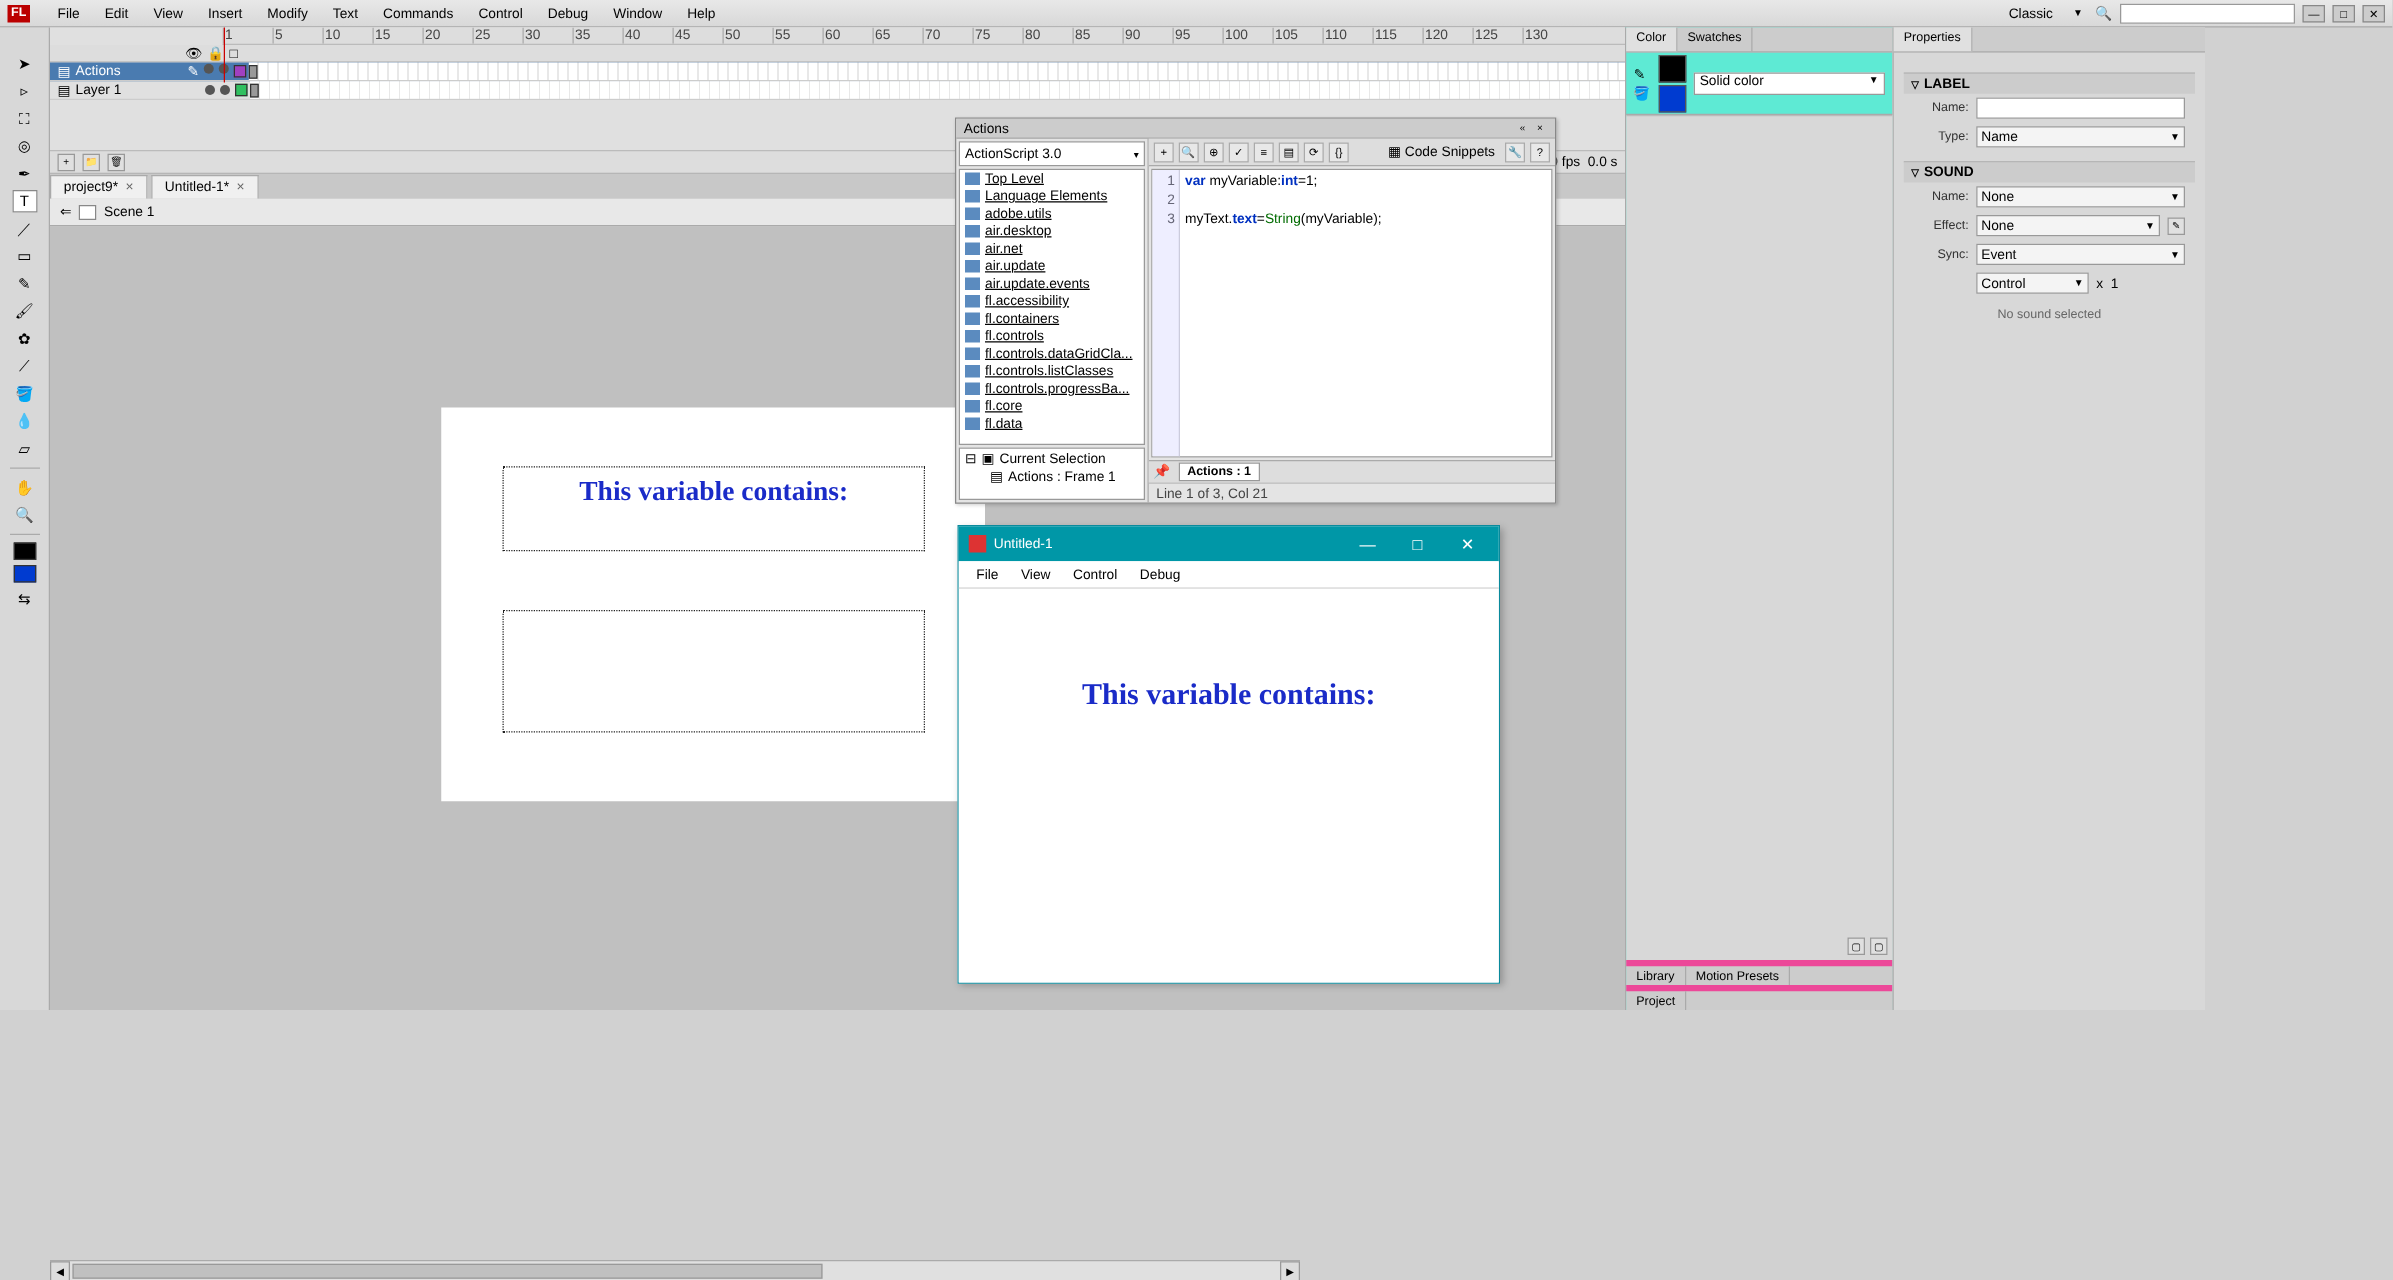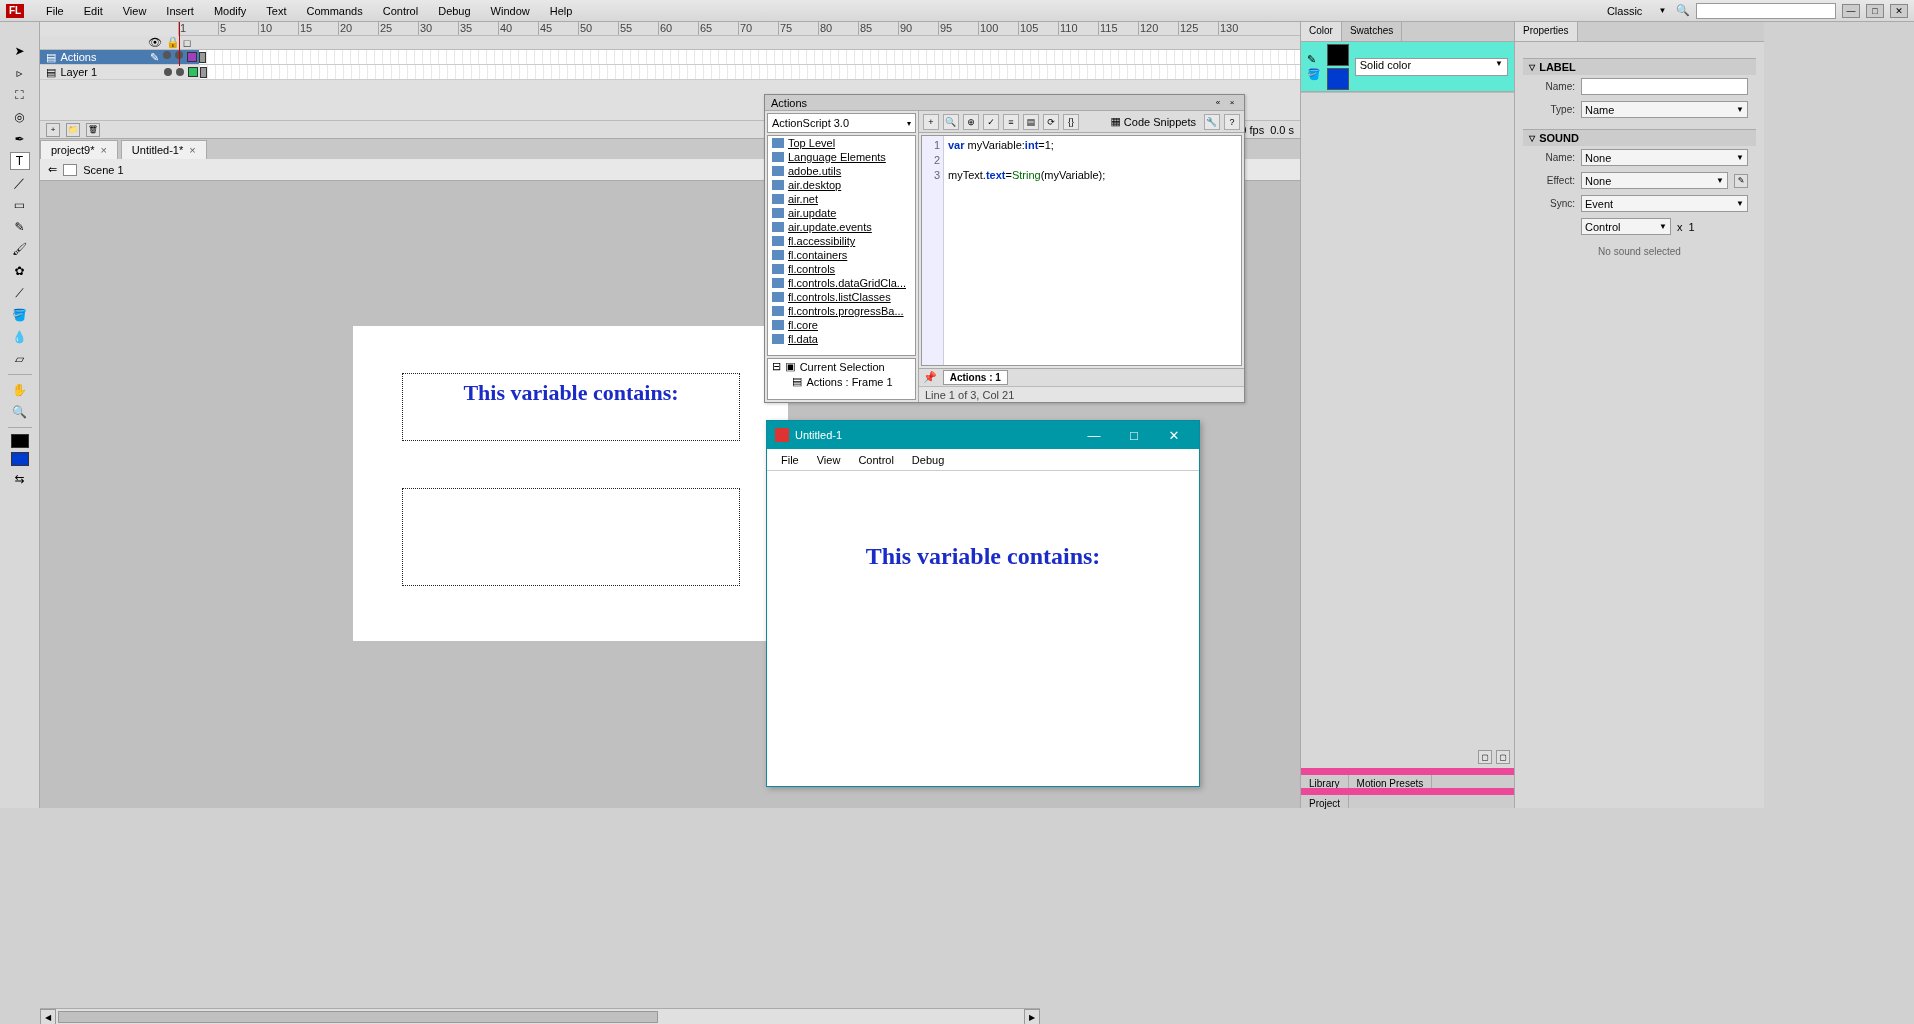--- a/index.html
+++ b/index.html
@@ -52,21 +52,21 @@
 
 .right-col { width:614px; display:flex; }
 .panels-col { width:214px; background:#5eead4; border-left:1px solid #aaa; display:flex; flex-direction:column; }
 .panel-tabs { height:20px; background:#ccc; display:flex; border-bottom:1px solid #aaa; }
 .ptab { padding:3px 8px; font-size:10px; border-right:1px solid #aaa; }
 .ptab.active { background:#e0e0e0; }
 .color-panel { height:50px; padding:6px; display:flex; gap:6px; align-items:center; border-bottom:1px solid #aaa; }
 .cp-swatch { width:22px; height:22px; border:1px solid #555; }
 .cp-dd { flex:1; background:#fff; border:1px solid #999; height:18px; padding:0 4px; display:flex; font-size:10px; }
 .blank-panel { flex:1; background:#d8d8d8; border-top:1px solid #bbb; position:relative; }
-.panel-footer { height:20px; background:#ccc; display:flex; border-top:7px solid #ec4899; }
+.panel-footer { height:20px; background:#ccc; display:flex; border-top:5px solid #ec4899; }
 
 .props-col { width:250px; background:#d8d8d8; border-left:1px solid #aaa; display:flex; flex-direction:column; }
 .props-body { padding:8px; }
 .frame-icon { width:34px; height:26px; background:#fff; border:1px solid #888; margin:6px 0 6px 8px; display:inline-block; }
 .prop-section { border-top:1px solid #aaa; margin-top:8px; }
 .prop-hdr { background:#ccc; padding:2px 6px; font-size:10px; font-weight:bold; display:flex; align-items:center; gap:4px; }
 .prop-row { display:flex; align-items:center; padding:3px 8px; gap:6px; }
 .prop-row label { width:44px; text-align:right; font-size:10px; color:#333; }
 .prop-input { flex:1; height:17px; background:#fff; border:1px solid #999; padding:0 3px; font-size:10px; }
 .prop-dd { flex:1; height:17px; background:#f4f4f4; border:1px solid #999; padding:0 3px; font-size:10px; display:flex; align-items:center; }

